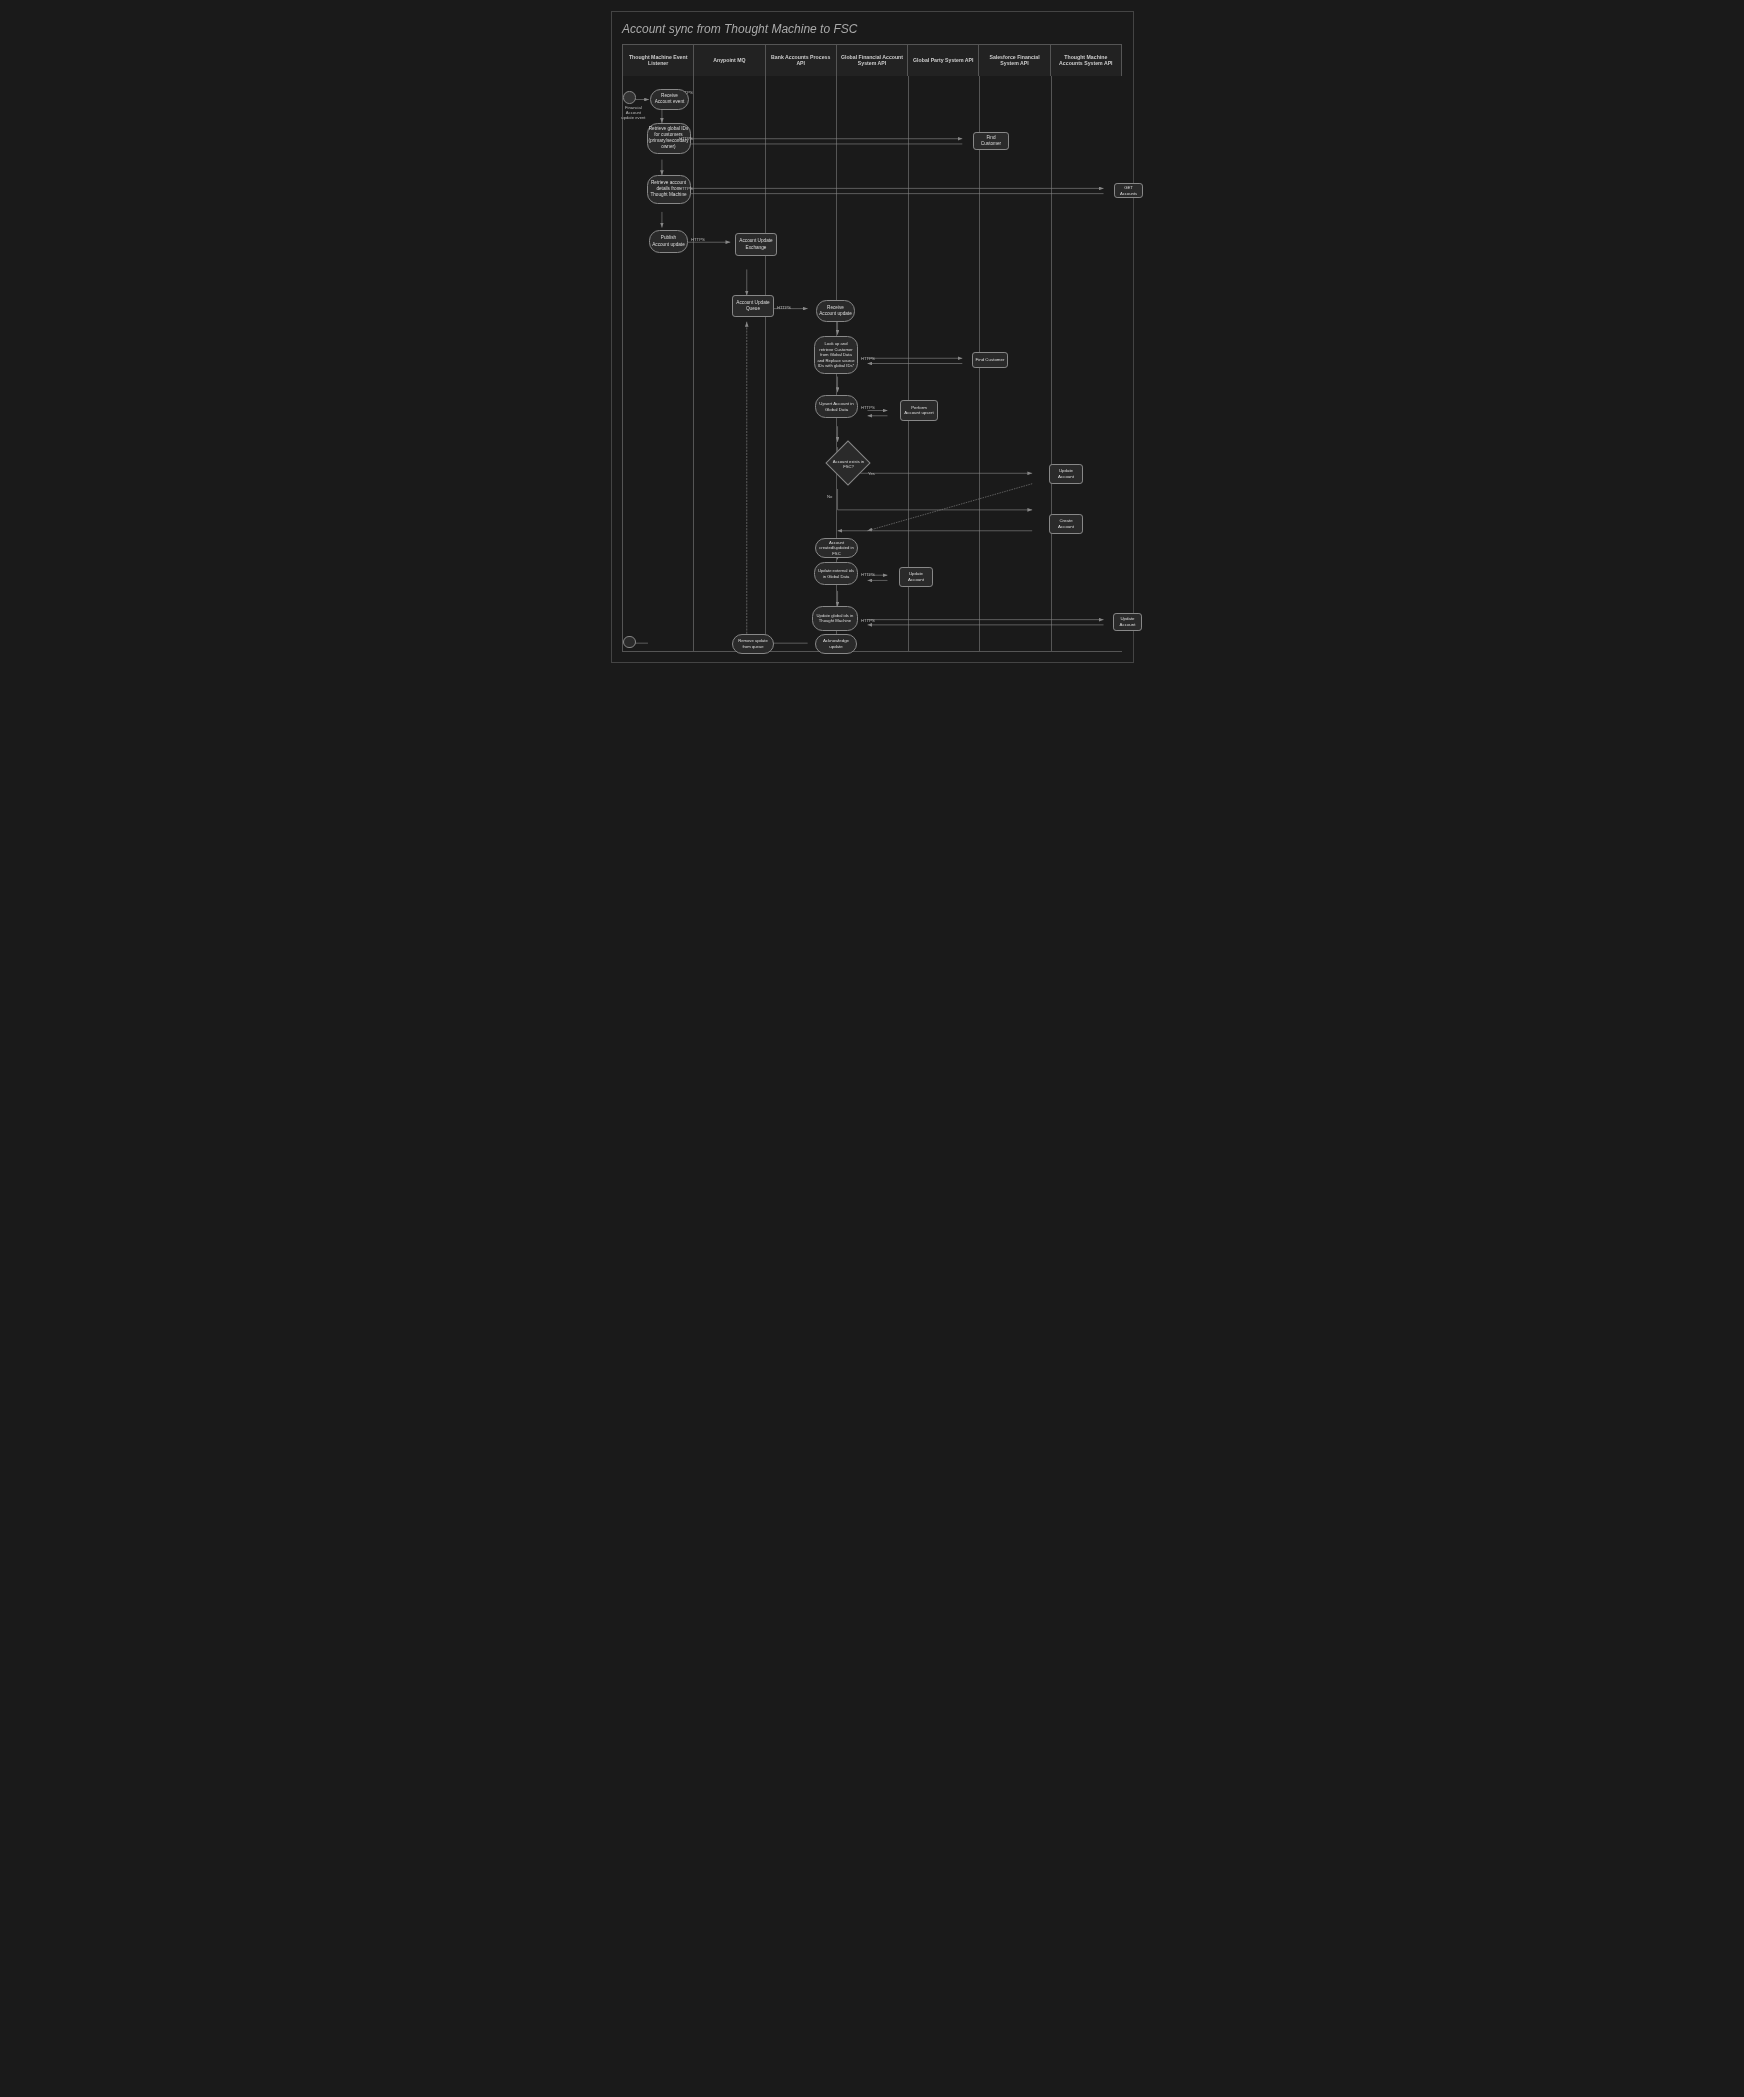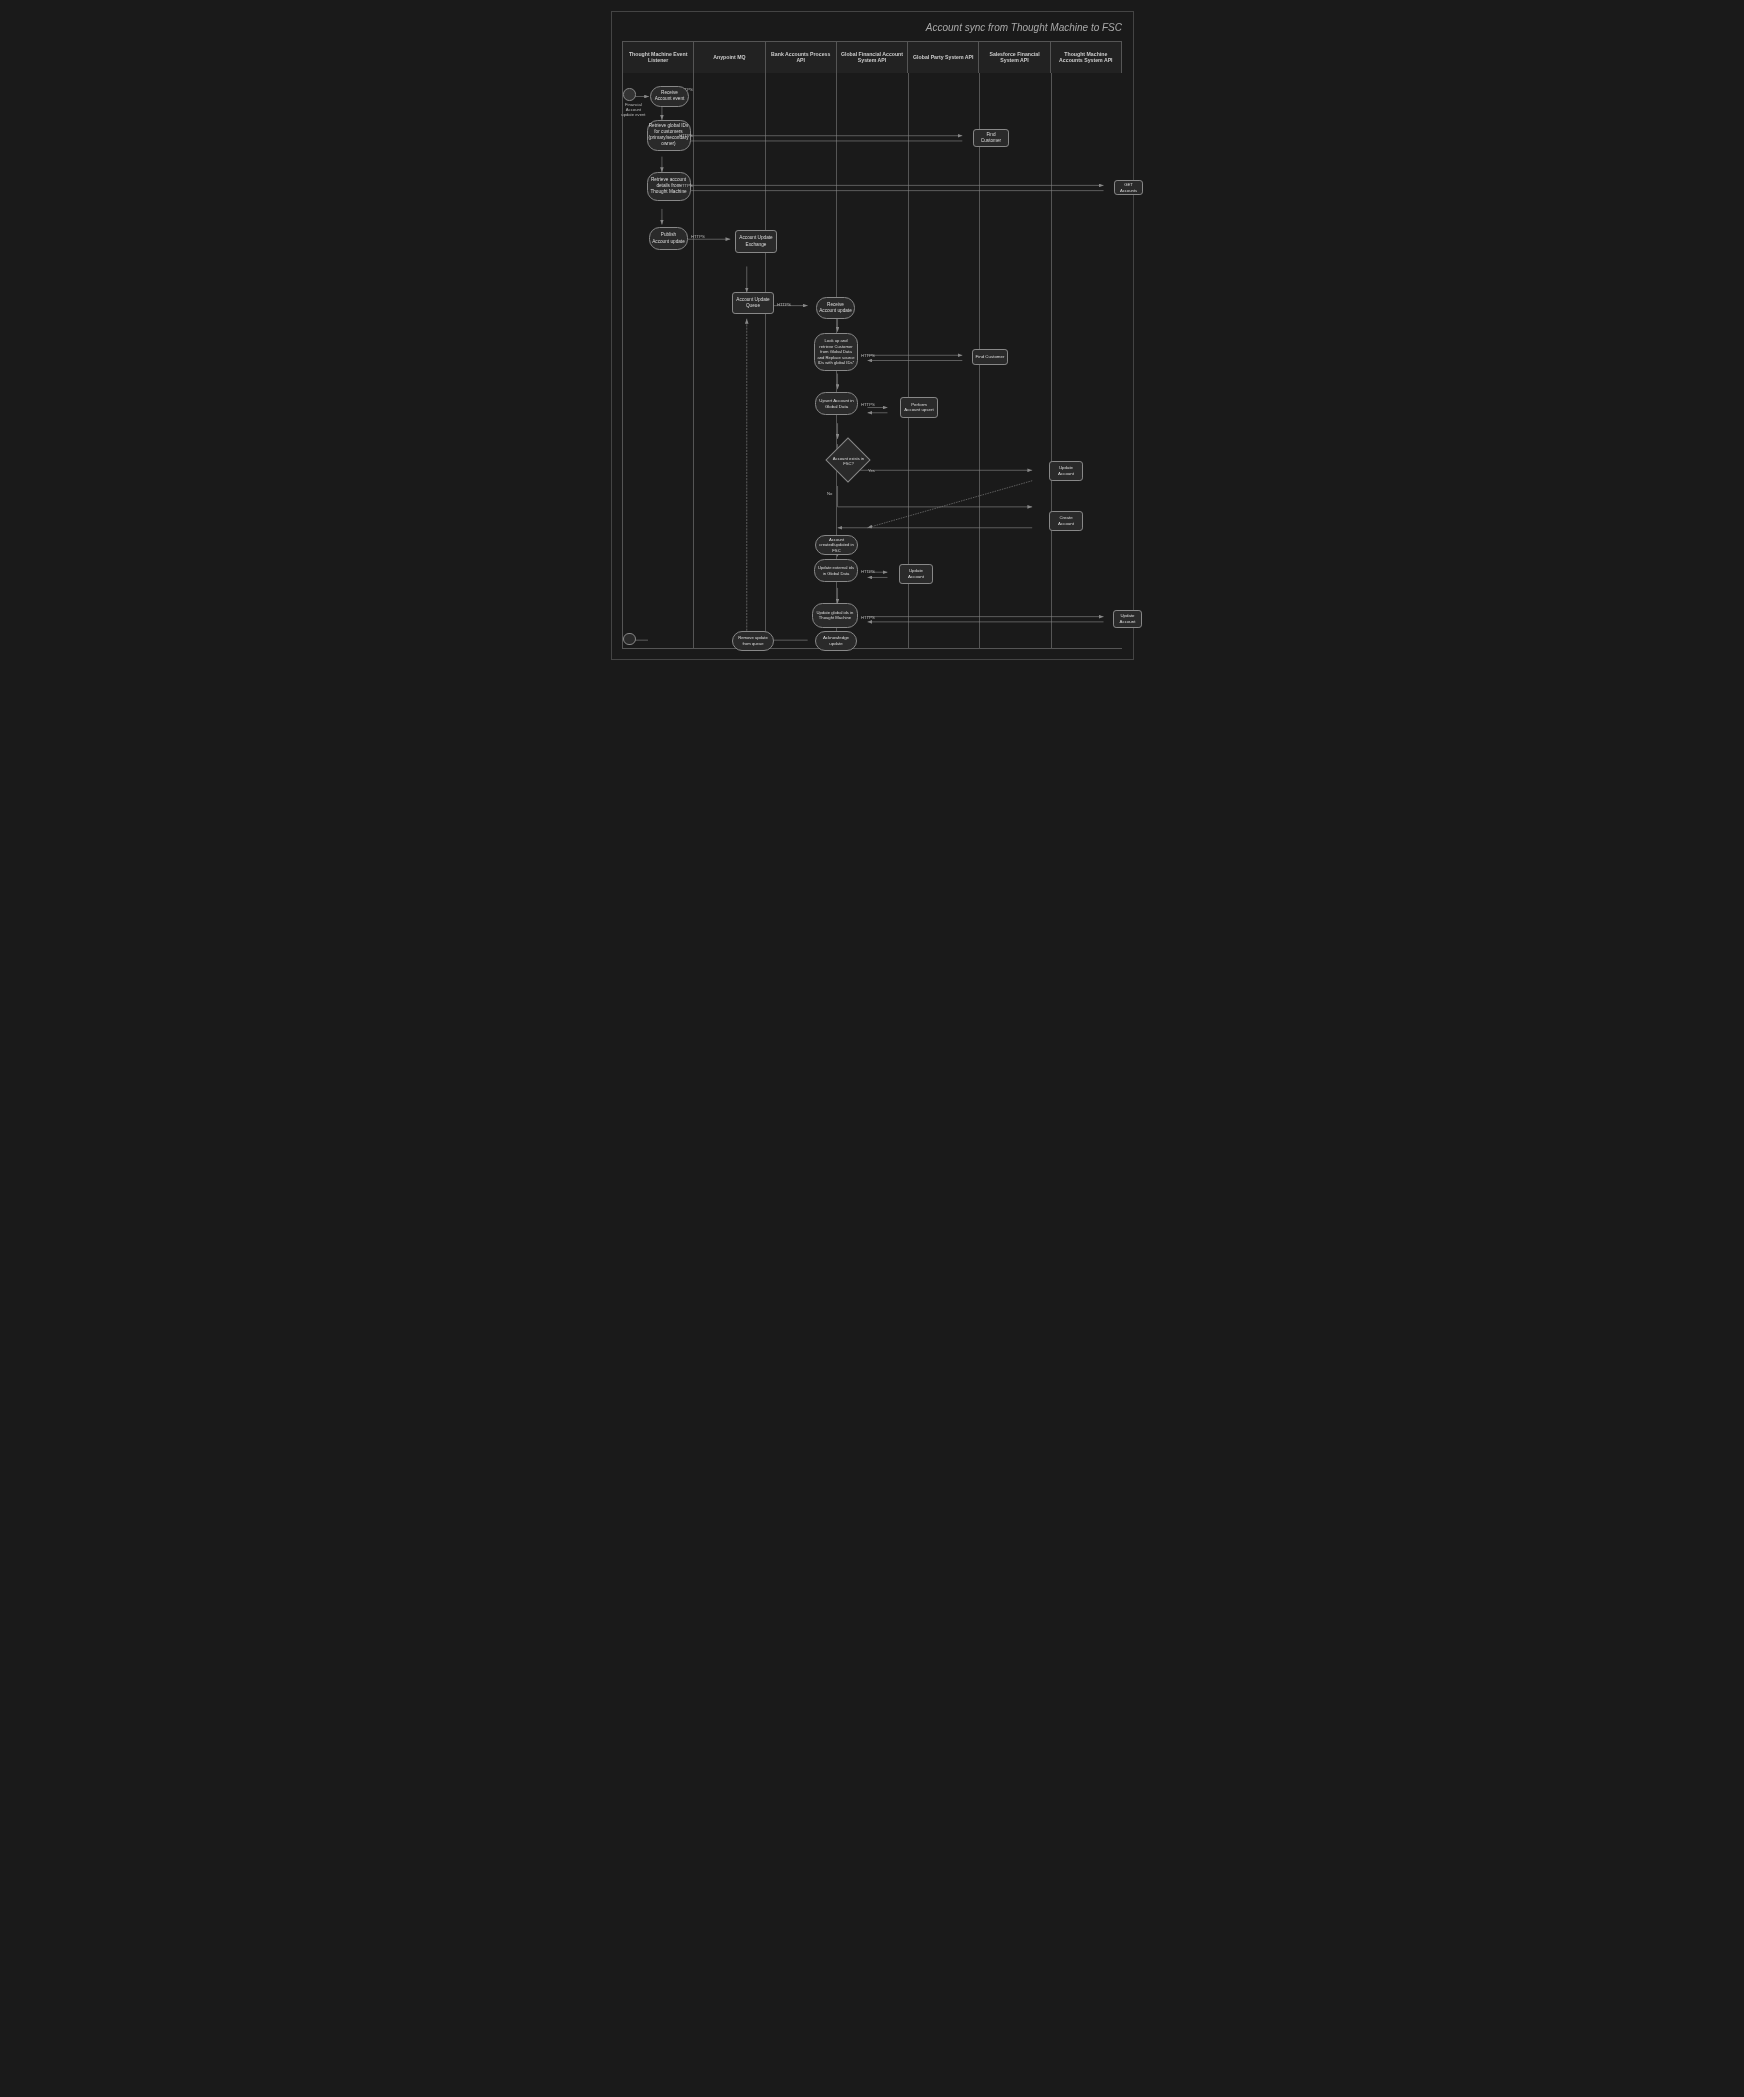--- a/index.html
+++ b/index.html
@@ -13,25 +13,24 @@
       background: #1a1a1a;
       border: 0.5px solid #444;
       padding: 10.5px;
       position: relative;
       min-height: 627px;
       width: 100%;
       max-width: 523px;
       margin: 0 auto;
     }
     .diagram-title {
-      font-size: 10px;
+      font-size: 12px;
       color: #aaa;
       margin-bottom: 7.8px;
       font-style: italic;
-      text-align: right;
     }
     
     .swimlane-headers {
       display: flex;
       border-top: 0.5px solid #555;
       border-left: 0.5px solid #555;
       margin-bottom: 0;
     }
     .swimlane-header {
       flex: 1;

